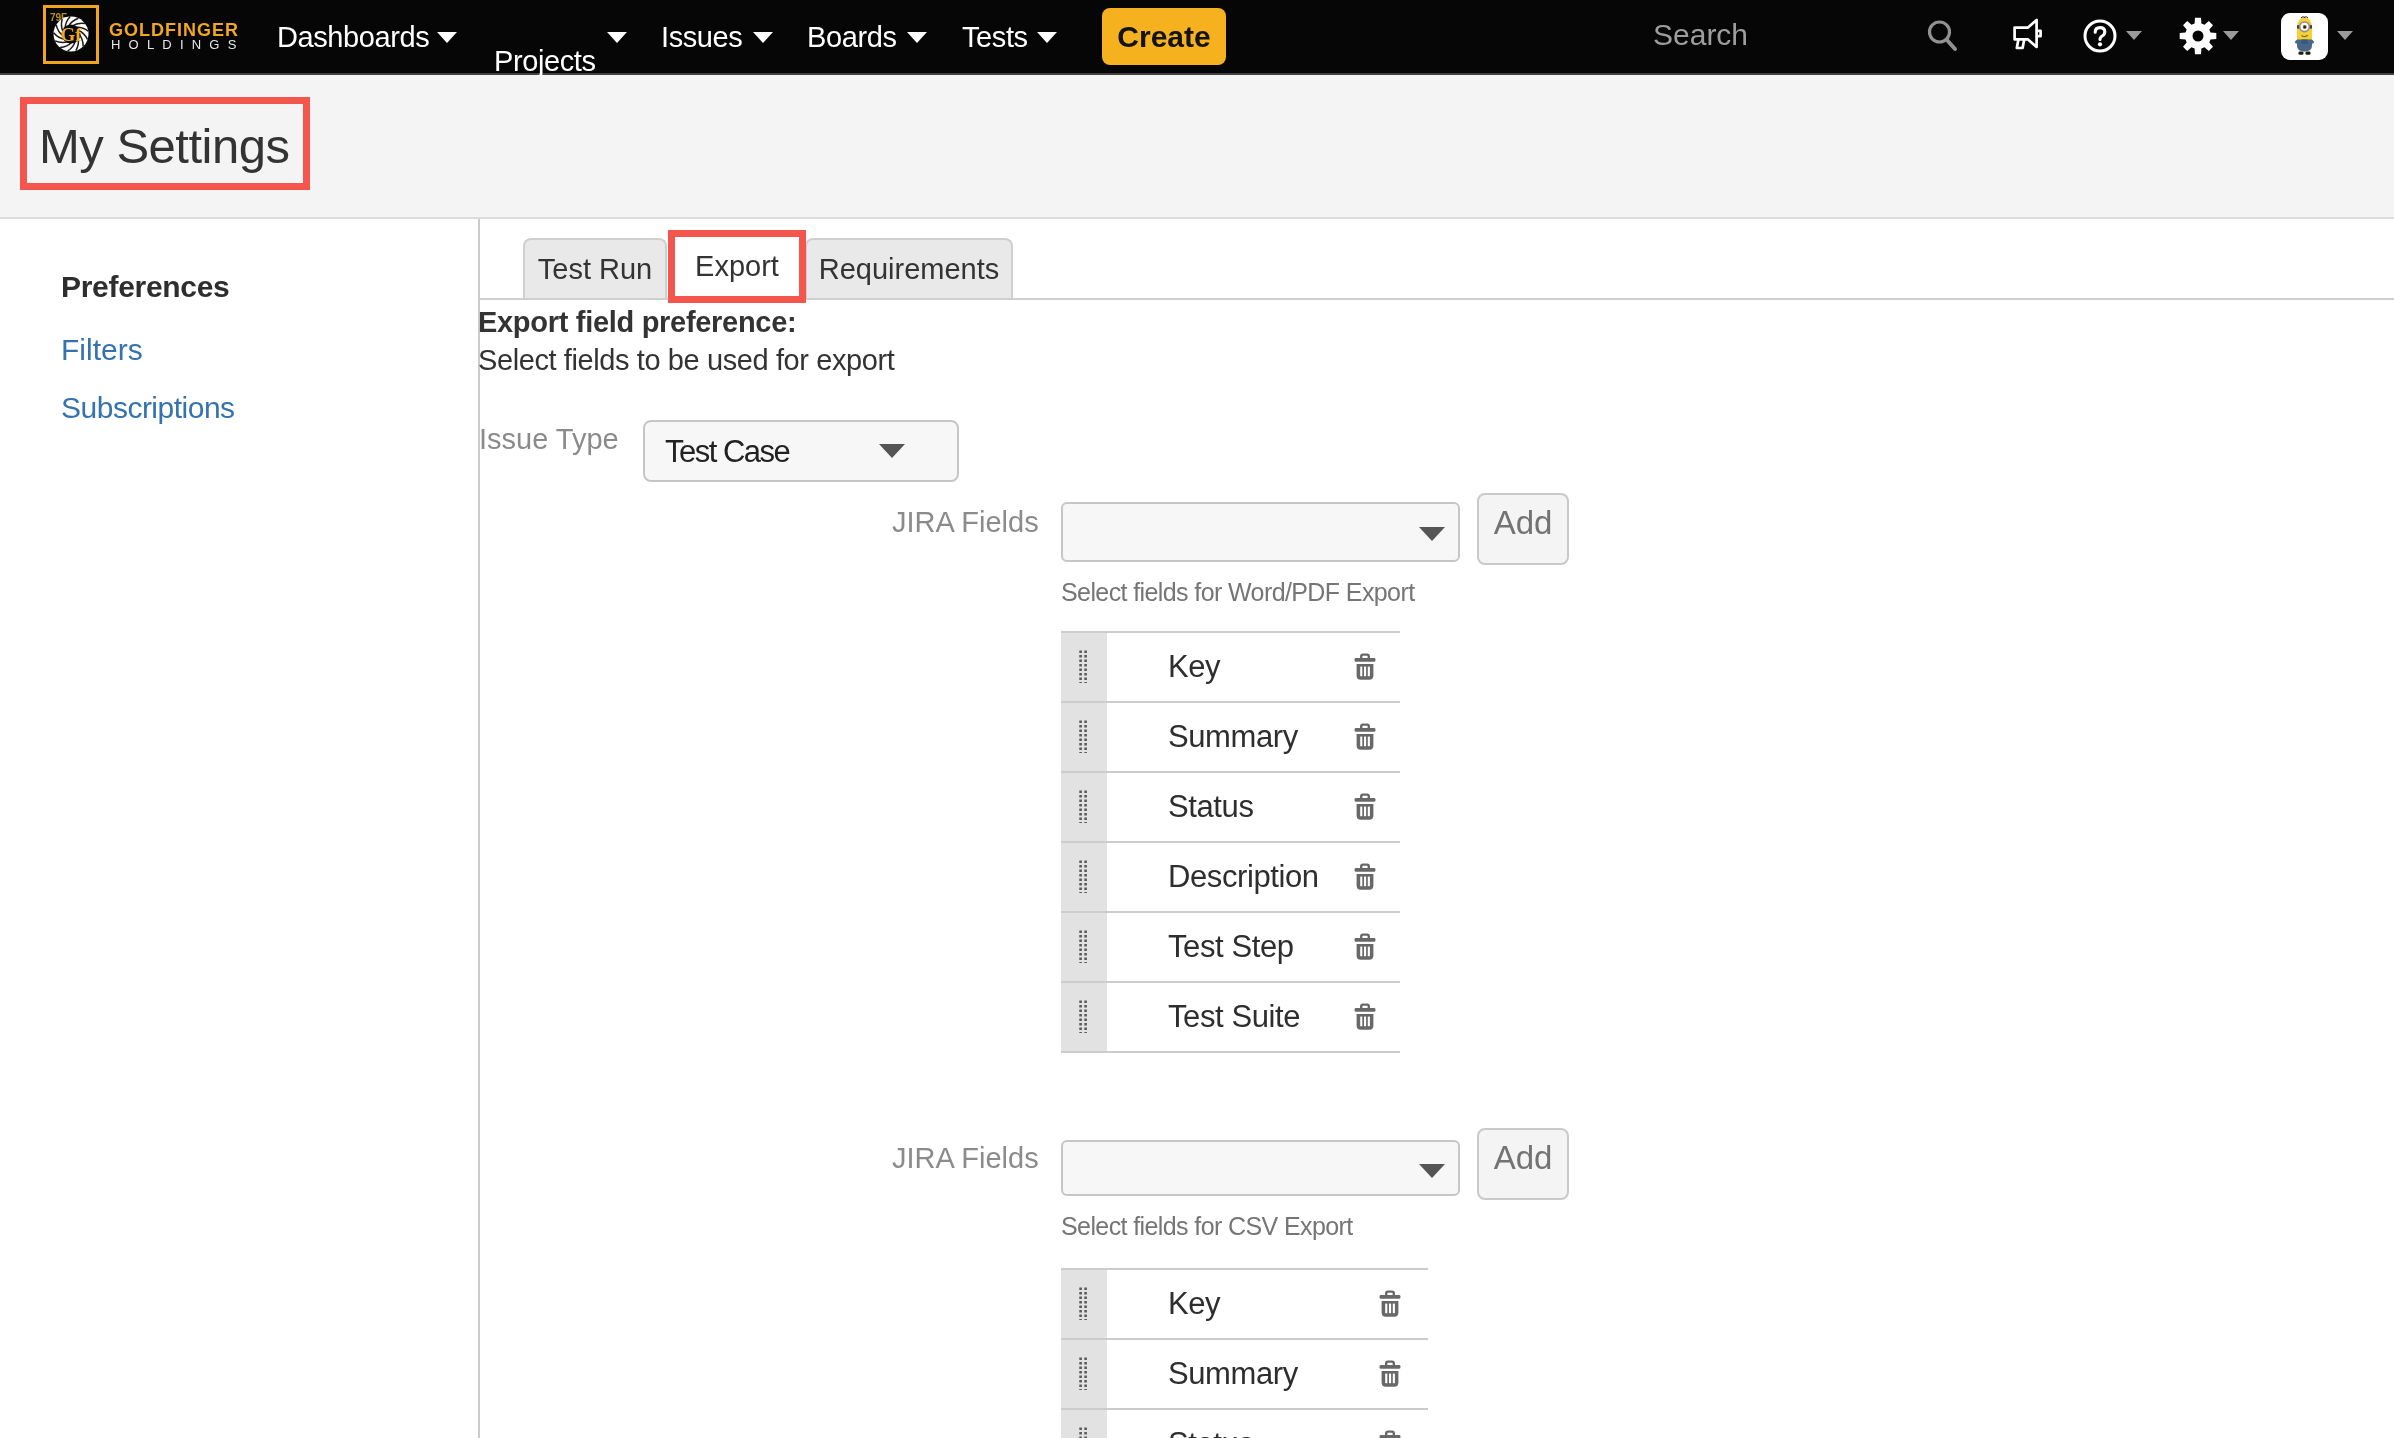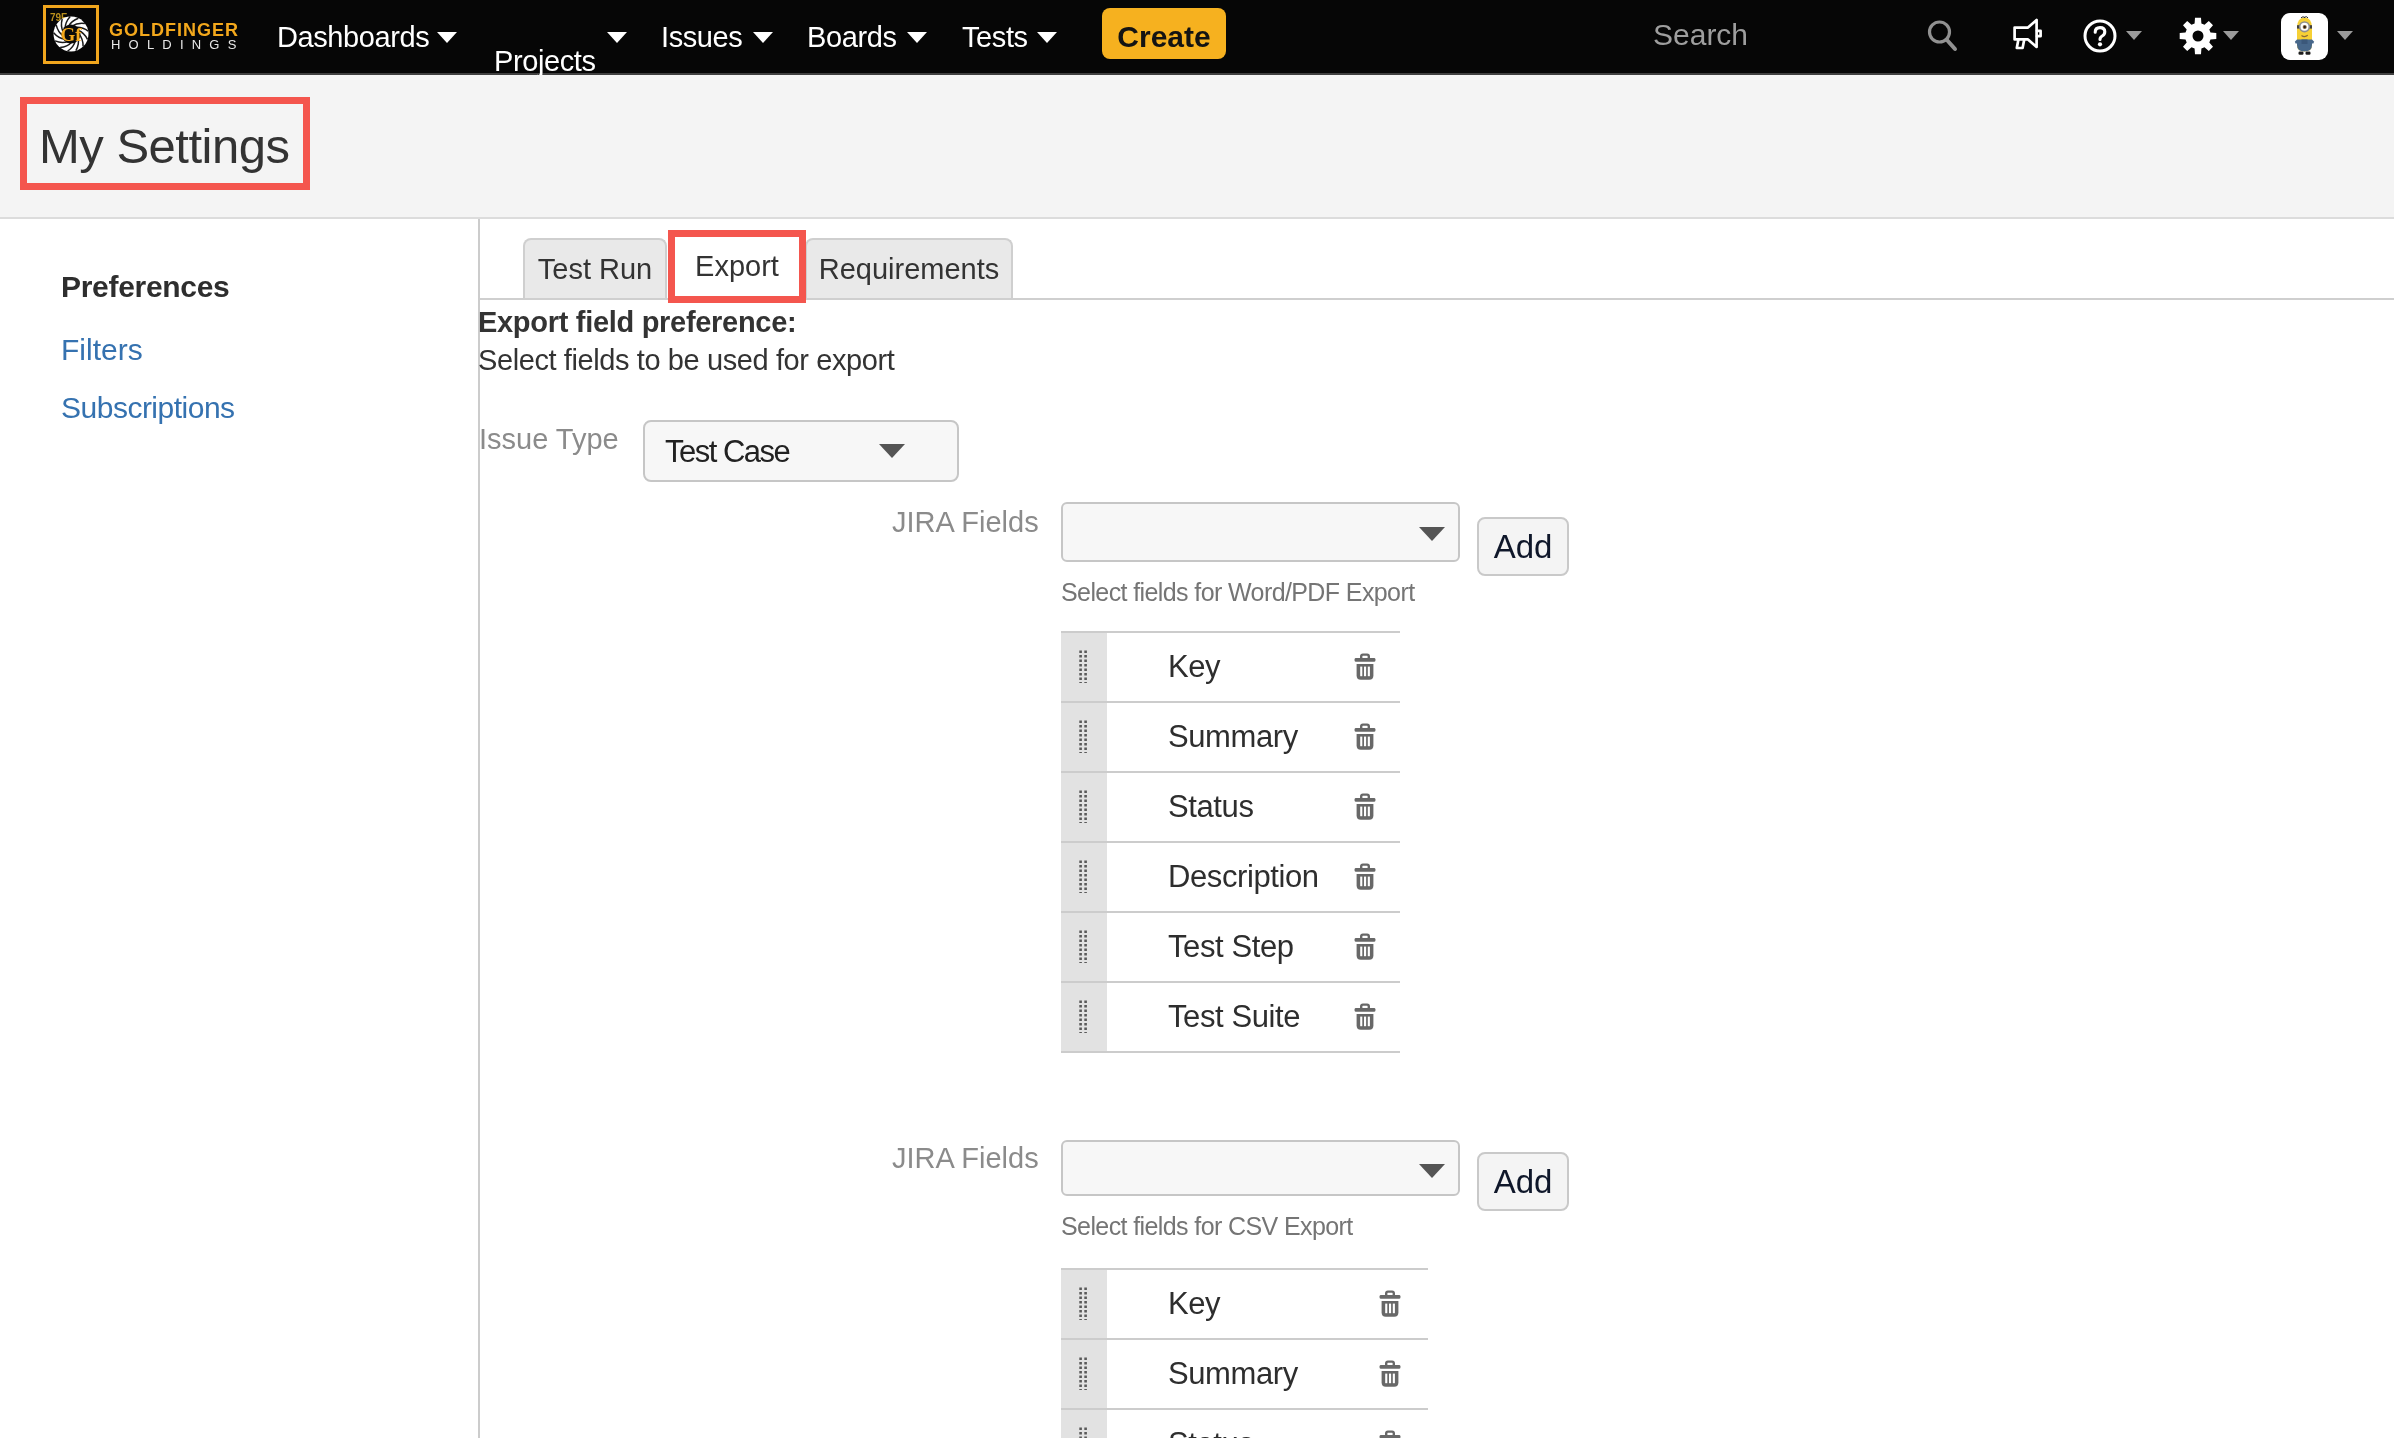--- a/index.html
+++ b/index.html
@@ -4,39 +4,39 @@
 <style>
   html,body{margin:0;padding:0;}
   body{font-family:"Liberation Sans",sans-serif;background:#fff;}
   #page{position:relative;width:2394px;height:1438px;overflow:hidden;background:#fff;}
   .abs{position:absolute;}
   
   #nav{position:absolute;left:0;top:0;width:2394px;height:73px;background:#060606;border-bottom:2px solid #404040;}
   .navitem{position:absolute;top:0;height:73px;line-height:74px;font-size:29px;letter-spacing:-0.4px;color:#ffffff;white-space:nowrap;}
   .navarr{position:absolute;top:32px;width:0;height:0;border-left:10px solid transparent;border-right:10px solid transparent;border-top:11px solid #ffffff;}
   .tri-g{position:absolute;width:0;height:0;border-left:8px solid transparent;border-right:8px solid transparent;border-top:9px solid #9b9b9b;}
-  #createbtn{position:absolute;left:1102px;top:8px;width:124px;height:51px;background:#f6b11f;border-radius:8px;color:#131313;font-size:30px;font-weight:bold;text-align:center;line-height:57px;}
+  #createbtn{position:absolute;left:1102px;top:8px;width:124px;height:57px;background:#f6b11f;border-radius:8px;color:#131313;font-size:30px;font-weight:bold;text-align:center;line-height:57px;}
   #searchtxt{position:absolute;left:1653px;top:0;height:73px;line-height:70px;font-size:30px;color:#9e9e9e;}
   
   #band{position:absolute;left:0;top:75px;width:2394px;height:142px;background:#f4f4f4;border-bottom:2px solid #dcdcdc;}
   #redbox1{position:absolute;left:20px;top:97px;width:290px;height:93px;border:7px solid #f4564e;box-sizing:border-box;}
   #mysettings{position:absolute;left:39px;top:118px;font-size:49px;letter-spacing:-0.5px;color:#333333;}
   
   #sidediv{position:absolute;left:478px;top:219px;width:2px;height:1219px;background:#cccccc;}
   .sblink{position:absolute;left:61px;font-size:31px;color:#3572b0;}
   
   .tab{position:absolute;top:238px;height:60px;background:#e9e9e9;border:2px solid #cfcfcf;border-bottom:none;border-radius:8px 8px 0 0;box-sizing:border-box;text-align:center;font-size:29px;color:#333;line-height:58px;}
   #tabline{position:absolute;left:480px;top:298px;width:1914px;height:2px;background:#cfcfcf;}
   #exporttab{position:absolute;left:668px;top:230px;width:138px;height:73px;border:7px solid #f4564e;background:#ffffff;box-sizing:border-box;text-align:center;font-size:29px;color:#333;line-height:58px;z-index:3;}
   
   .ctext{position:absolute;font-size:30px;color:#333333;}
   .glabel{position:absolute;font-size:29px;color:#8b8b8b;white-space:nowrap;}
   .sel{position:absolute;background:#f7f7f7;border:2px solid #c6c6c6;box-sizing:border-box;}
   .selarr{position:absolute;width:0;height:0;border-left:13px solid transparent;border-right:13px solid transparent;border-top:14px solid #555555;}
-  .addbtn{position:absolute;width:92px;height:59px;background:#f4f4f4;border:2px solid #c9c9c9;border-radius:8px;box-sizing:border-box;text-align:center;font-size:33px;color:#0f172a;line-height:55px;margin-top:24px;}
+  .addbtn{position:absolute;width:92px;height:72px;background:#f4f4f4;border:2px solid #c9c9c9;border-radius:8px;box-sizing:border-box;text-align:center;font-size:33px;color:#737373;line-height:55px;}
   
   .ftable{position:absolute;border-top:2px solid #cccccc;}
   .frow{position:relative;height:70px;border-bottom:2px solid #cccccc;box-sizing:border-box;background:#fff;}
   .fhandle{position:absolute;left:0;top:0;bottom:0;width:46px;background:#e2e2e2;}
   .flabel{position:absolute;left:107px;top:0;height:68px;line-height:68px;font-size:31px;letter-spacing:-0.4px;color:#2e2e2e;white-space:nowrap;}
   .grip{position:absolute;left:18px;top:50%;margin-top:-17px;}
   .trash{position:absolute;top:50%;margin-top:-15px;}
 </style>
 </head>
 <body>

